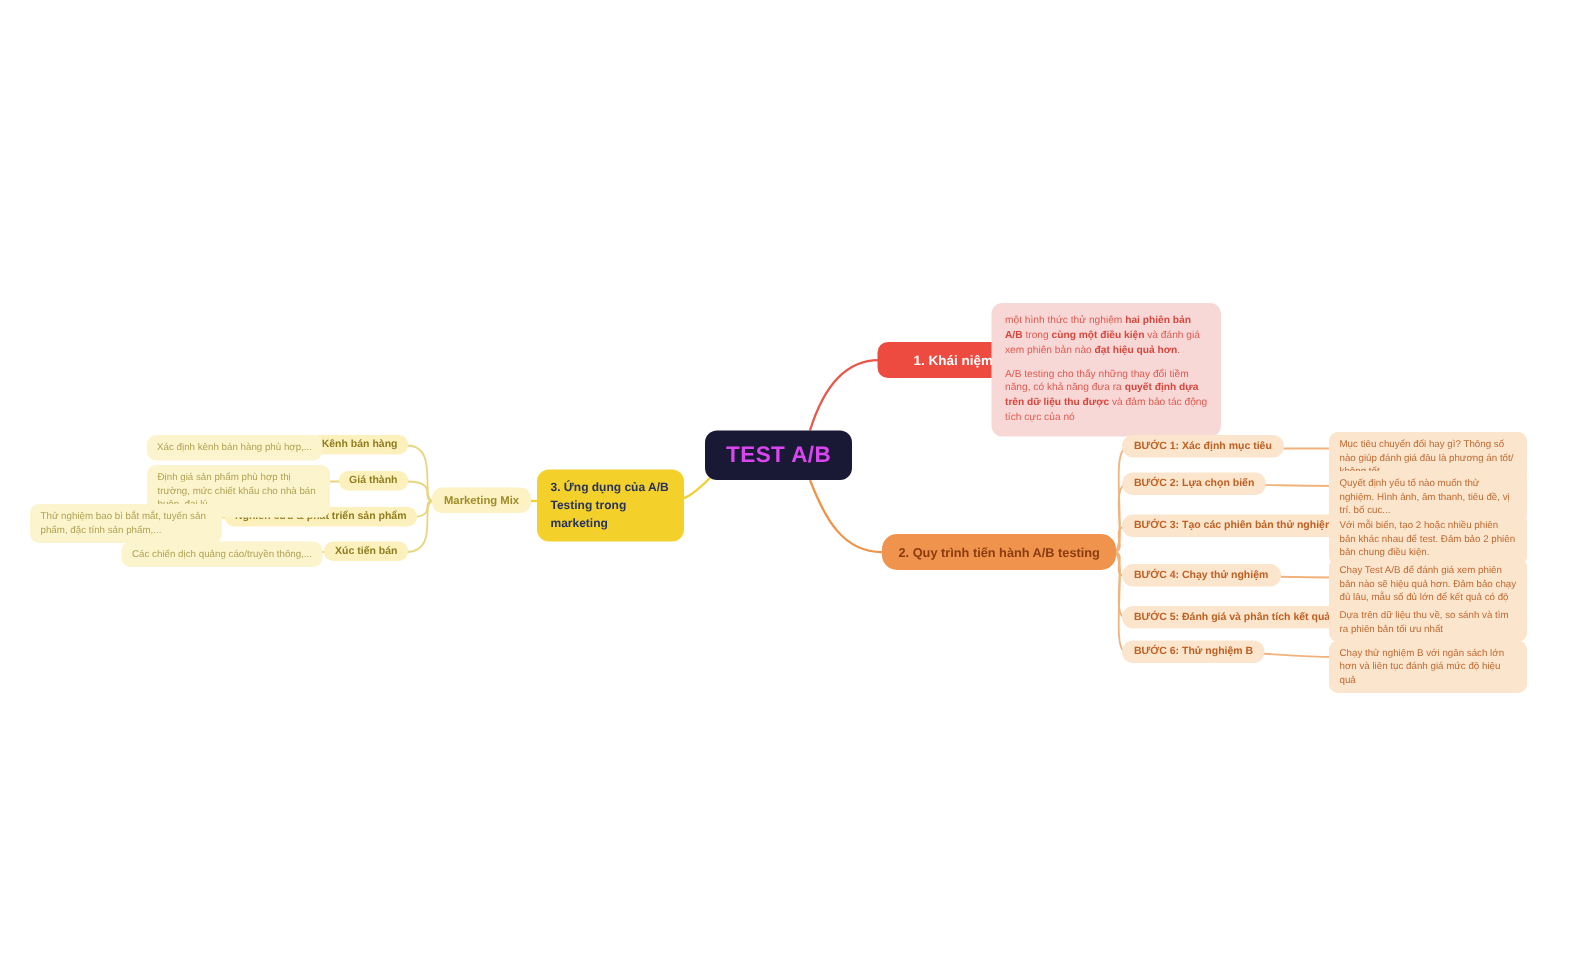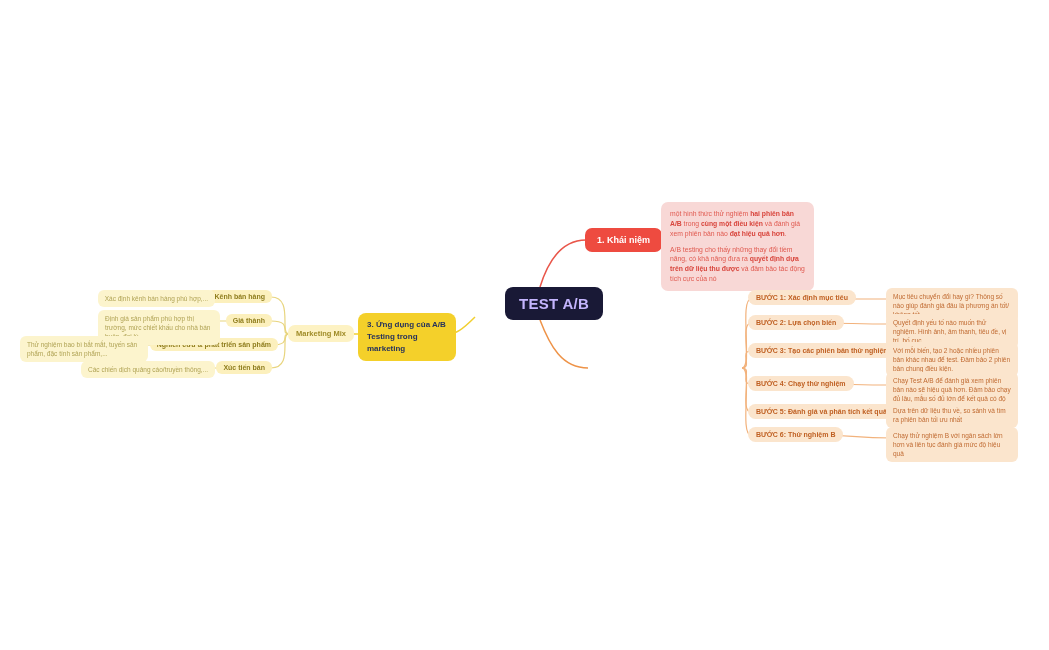--- a/index.html
+++ b/index.html
@@ -2,27 +2,27 @@
 <html><head>
 <meta charset="utf-8">
 <style>
   html,body{margin:0;padding:0;background:#ffffff;}
   .canvas{position:relative;width:1049px;height:650px;background:#ffffff;overflow:hidden;
           font-family:"Liberation Sans", sans-serif;}
   svg.wires{position:absolute;left:0;top:0;width:1049px;height:650px;}
   .node{position:absolute;box-sizing:border-box;}
 
   
-  .root{left:470px;top:287px;min-width:91px;height:33px;background:#191936;color:#c4b5fd;
+  .root{left:470px;top:287px;min-width:91px;height:33px;background:#191936;color:#d946ef;
         border-radius:8px;font-size:15px;font-weight:bold;display:flex;align-items:center;
-        justify-content:center;padding:0 14px;letter-spacing:.3px;margin-left:35px;}
+        justify-content:center;padding:0 14px;letter-spacing:.3px;}
 
   
   .n1{left:585px;top:228px;background:#ee4b40;color:#ffffff;border-radius:7px;
-      font-size:9px;font-weight:bold;padding:7px 12px;}
+      font-size:9px;font-weight:bold;padding:7px 24px;}
   .note1{left:661px;top:202px;width:153px;background:#f8d8d6;border-radius:7px;
          color:#e05a50;font-size:6.8px;line-height:1.45;padding:7px 9px;}
   .note1 p{margin:0 0 6px 0;}
   .note1 p:last-child{margin:0;}
   .note1 .b{font-weight:bold;color:#d8453c;}
 
   
   .n2{left:588px;top:356px;background:#f0944d;color:#8a3b10;border-radius:10px;
       font-size:8.5px;font-weight:bold;padding:7px 11px;}
   .step{background:#fbe5cd;color:#bf5f21;border-radius:8px;font-size:7px;font-weight:bold;
@@ -84,20 +84,21 @@
   </svg>
 
   <div class="node root">TEST A/B</div>
 
   <div class="node n1">1. Khái niệm</div>
   <div class="node note1">
     <p><span>một hình thức thử nghiệm </span><span class="b">hai phiên bản A/B</span><span> trong </span><span class="b">cùng một điều kiện</span><span> và đánh giá xem phiên bản nào </span><span class="b">đạt hiệu quả hơn</span><span>.</span></p>
     <p><span>A/B testing cho thấy những thay đổi tiềm năng, có khả năng đưa ra </span><span class="b">quyết định dựa trên dữ liệu thu được</span><span> và đảm bảo tác động tích cực của nó</span></p>
   </div>
 
+  <div class="node n2">2. Quy trình tiến hành A/B testing</div>
 
   <div class="node step s1">BƯỚC 1: Xác định mục tiêu</div>
   <div class="node step s2">BƯỚC 2: Lựa chọn biến</div>
   <div class="node step s3">BƯỚC 3: Tạo các phiên bản thử nghiệm</div>
   <div class="node step s4">BƯỚC 4: Chạy thử nghiệm</div>
   <div class="node step s5">BƯỚC 5: Đánh giá và phân tích kết quả</div>
   <div class="node step s6">BƯỚC 6: Thử nghiệm B</div>
 
   <div class="node sdesc d1">Mục tiêu chuyển đổi hay gì? Thông số nào giúp đánh giá đâu là phương án tốt/ không tốt</div>
   <div class="node sdesc d2">Quyết định yếu tố nào muốn thử nghiệm. Hình ảnh, âm thanh, tiêu đề, vị trí, bố cục...</div>

